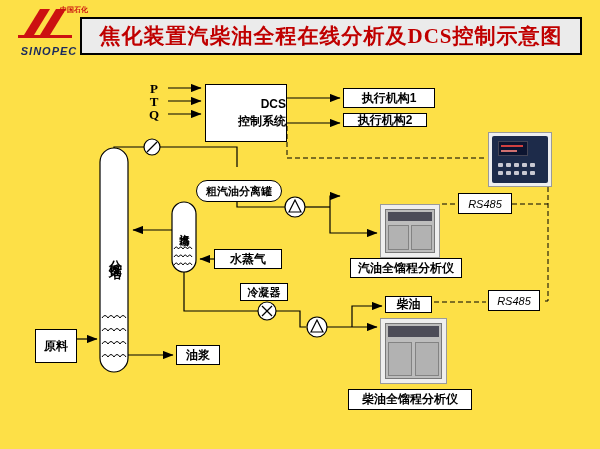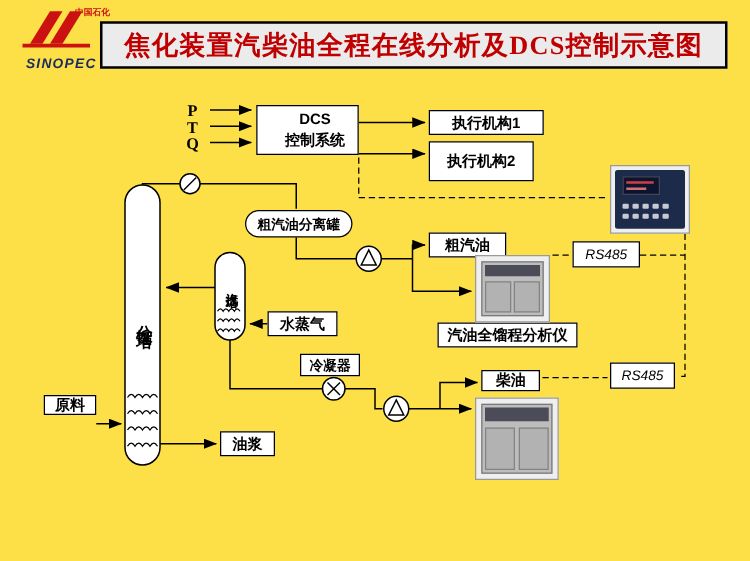--- a/index.html
+++ b/index.html
@@ -11,21 +11,21 @@
   .abs { position:absolute; box-sizing:border-box; }
   .box {
     position:absolute; box-sizing:border-box;
     background:#ffffff; border:1px solid #000;
     display:flex; align-items:center; justify-content:center;
     font:bold 12px "Liberation Sans", sans-serif; color:#000;
     white-space:nowrap;
   }
   .box.small { font-size:11px; }
   .box.plain { font-weight:normal; font-size:11px; font-family:"Liberation Sans",sans-serif;font-style:italic; }
-  .stadium { border-radius:12px; }
+  .stadium { border-radius:12px;margin-top:12px; }
   .vlabel {
     position:absolute; writing-mode:vertical-rl; text-orientation:upright;
     font:bold 13px "Liberation Sans", sans-serif; color:#000;
     text-align:center; letter-spacing:3px;
   }
   .vlabel.smallv { font-size:10px; letter-spacing:1px; }
   .ptq {
     position:absolute; font:bold 13px "Liberation Serif", serif; color:#000;
     width:16px; text-align:center;
   }
@@ -149,41 +149,41 @@
     <span class="brand-cn">中国石化</span>
     <div class="brand">SINOPEC</div>
   </div>
 
   <div id="title-box">焦化装置汽柴油全程在线分析及DCS控制示意图</div>
 
   <div class="ptq" style="left:146px;top:81px;">P</div>
   <div class="ptq" style="left:146px;top:94px;">T</div>
   <div class="ptq" style="left:146px;top:107px;">Q</div>
 
-  <div class="box" style="left:205px;top:84px;width:82px;height:40px;flex-direction:column;align-items:center;justify-content:center;padding-left:12px;gap:2px;">
+  <div class="box" style="left:205px;top:84px;width:82px;height:58px;flex-direction:column;align-items:flex-end;justify-content:center;padding-left:12px;gap:2px;">
     <span>DCS</span>
     <span>控制系统</span>
   </div>
 
   <div class="box" style="left:343px;top:88px;width:92px;height:20px;">执行机构1</div>
-  <div class="box" style="left:343px;top:113px;width:84px;height:32px;">执行机构2</div>
+  <div class="box" style="left:343px;top:113px;width:84px;height:14px;">执行机构2</div>
 
   <div class="box stadium small" style="left:196px;top:168px;width:86px;height:22px;">粗汽油分离罐</div>
 
-  <div class="box" style="left:343px;top:186px;width:62px;height:20px;">粗汽油</div>
-  <div class="box" style="left:214px;top:249px;width:56px;height:20px;">水蒸气</div>
+  <div class="box" style="left:214px;top:249px;width:68px;height:20px;">水蒸气</div>
   <div class="box small" style="left:240px;top:283px;width:48px;height:18px;">冷凝器</div>
   <div class="box" style="left:385px;top:296px;width:47px;height:17px;">柴油</div>
-  <div class="box" style="left:35px;top:316px;width:42px;height:16px;">原料</div>
+  <div class="box" style="left:35px;top:329px;width:42px;height:34px;">原料</div>
   <div class="box" style="left:176px;top:345px;width:44px;height:20px;">油浆</div>
 
   <div class="box plain" style="left:458px;top:193px;width:54px;height:21px;">RS485</div>
   <div class="box plain" style="left:488px;top:290px;width:52px;height:21px;">RS485</div>
 
   <div class="box" style="left:350px;top:258px;width:112px;height:20px;">汽油全馏程分析仪</div>
+  <div class="box" style="left:348px;top:389px;width:124px;height:21px;">柴油全馏程分析仪</div>
 
   <div class="vlabel" style="left:104px;top:212px;width:20px;height:84px;">分馏塔</div>
   <div class="vlabel smallv" style="left:177px;top:206px;width:14px;height:42px;">汽提塔</div>
 
   <div id="dcs-display" class="photo" style="left:488px;top:132px;width:64px;height:55px;">
     <div class="inner device"></div>
     <div class="inner screen"></div>
     <div class="inner sline1"></div>
     <div class="inner sline2"></div>
     <div class="btnrow" style="top:30px;">

